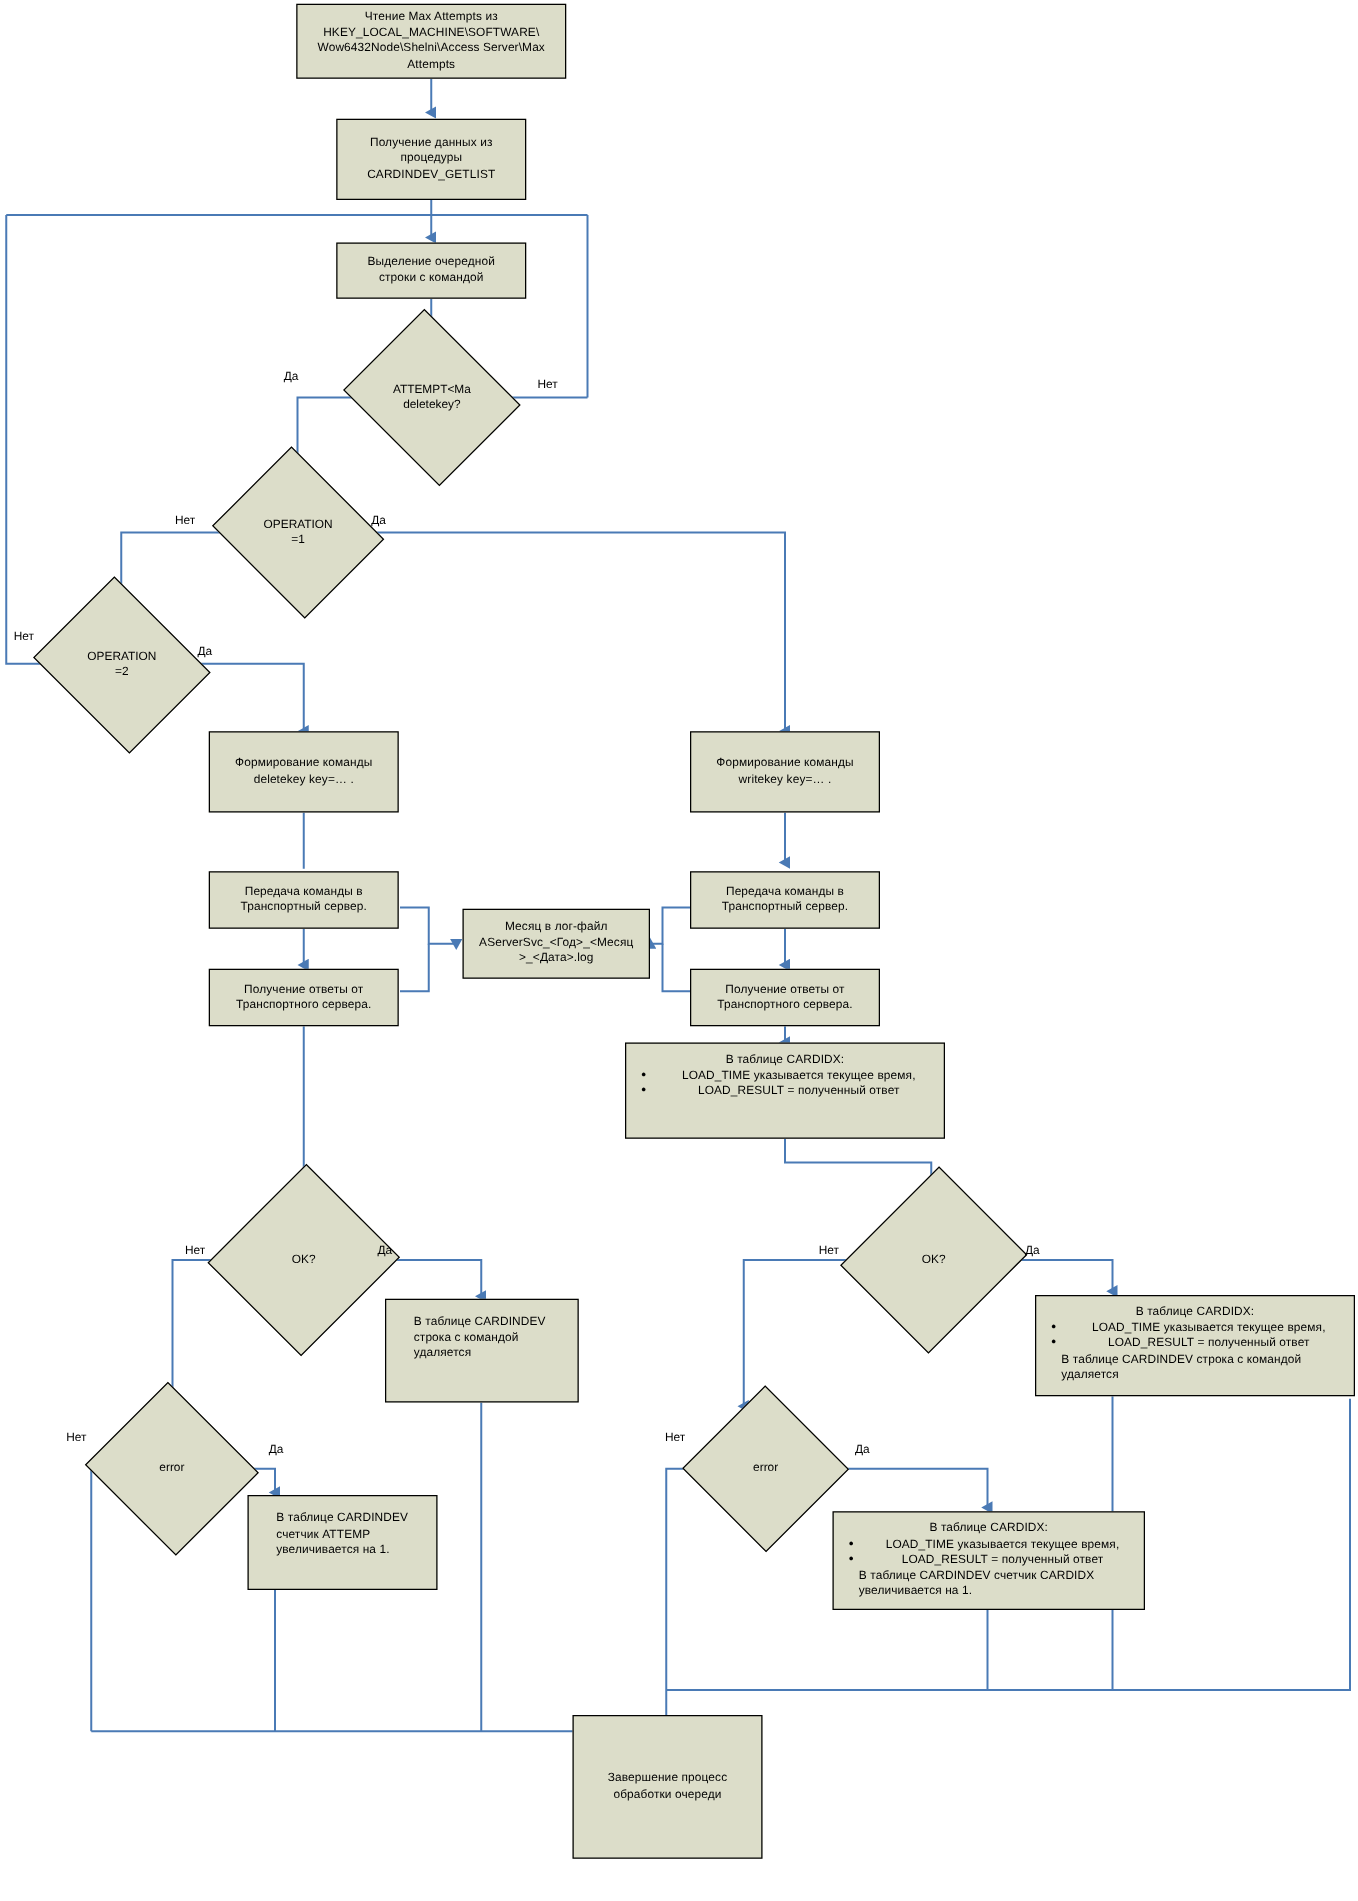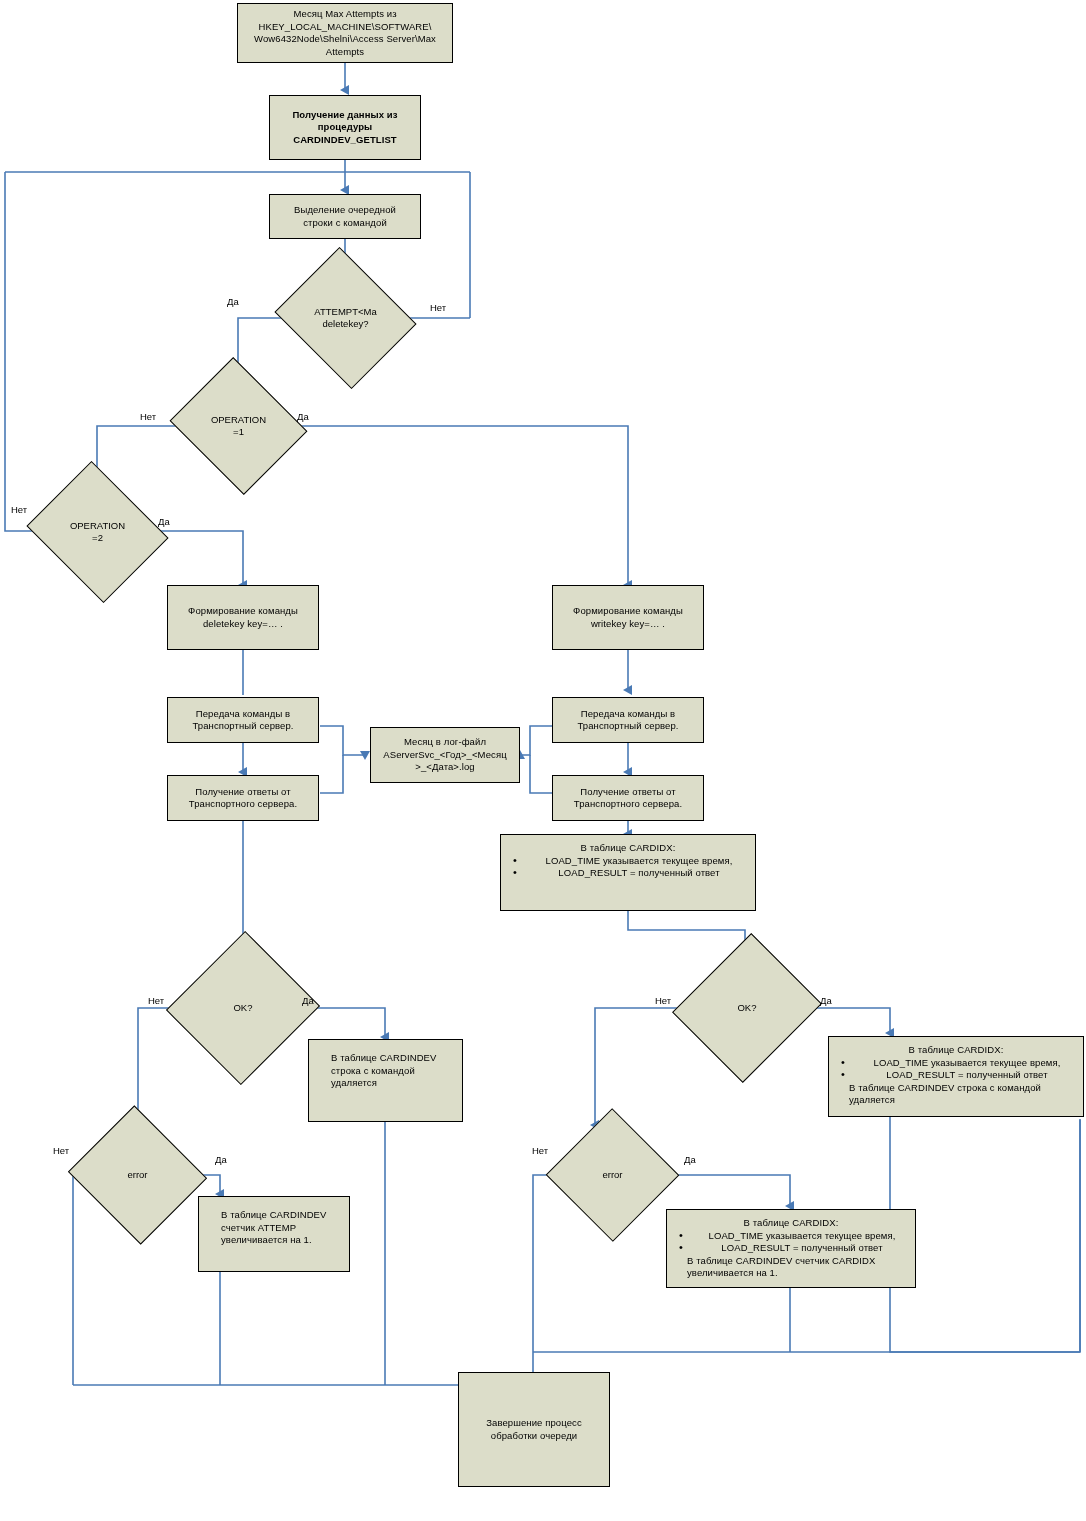--- a/index.html
+++ b/index.html
@@ -142,28 +142,28 @@
 
       <path d="M1080,1352 L1080,1119"></path>
 
       <path d="M533,1352 L533,1390"></path>
       <path d="M533,1390 L533,1400" marker-end="url(#ar)"></path>
     </g>
   </svg>
 
   <div class="node" style="left:237px;top:3px;width:216px;height:60px;">
     <div class="inner">
-      <span class="ctr">Месяц Max Attempts из</span>
+      <span class="ctr">Чтение Max Attempts из</span>
       <span class="ctr">HKEY_LOCAL_MACHINE\SOFTWARE\</span>
       <span class="ctr">Wow6432Node\Shelni\Access Server\Max</span>
       <span class="ctr">Attempts</span>
     </div>
   </div>
 
-  <div class="node" style="left:269px;top:95px;width:152px;height:65px;font-weight:bold;">
+  <div class="node" style="left:269px;top:95px;width:152px;height:65px;">
     <div class="inner">
       <span class="ctr">Получение данных из</span>
       <span class="ctr">процедуры</span>
       <span class="ctr">CARDINDEV_GETLIST</span>
     </div>
   </div>
 
   <div class="node" style="left:269px;top:194px;width:152px;height:45px;align-items:center;">
     <div class="inner">
       <span class="ctr">Выделение очередной</span>

